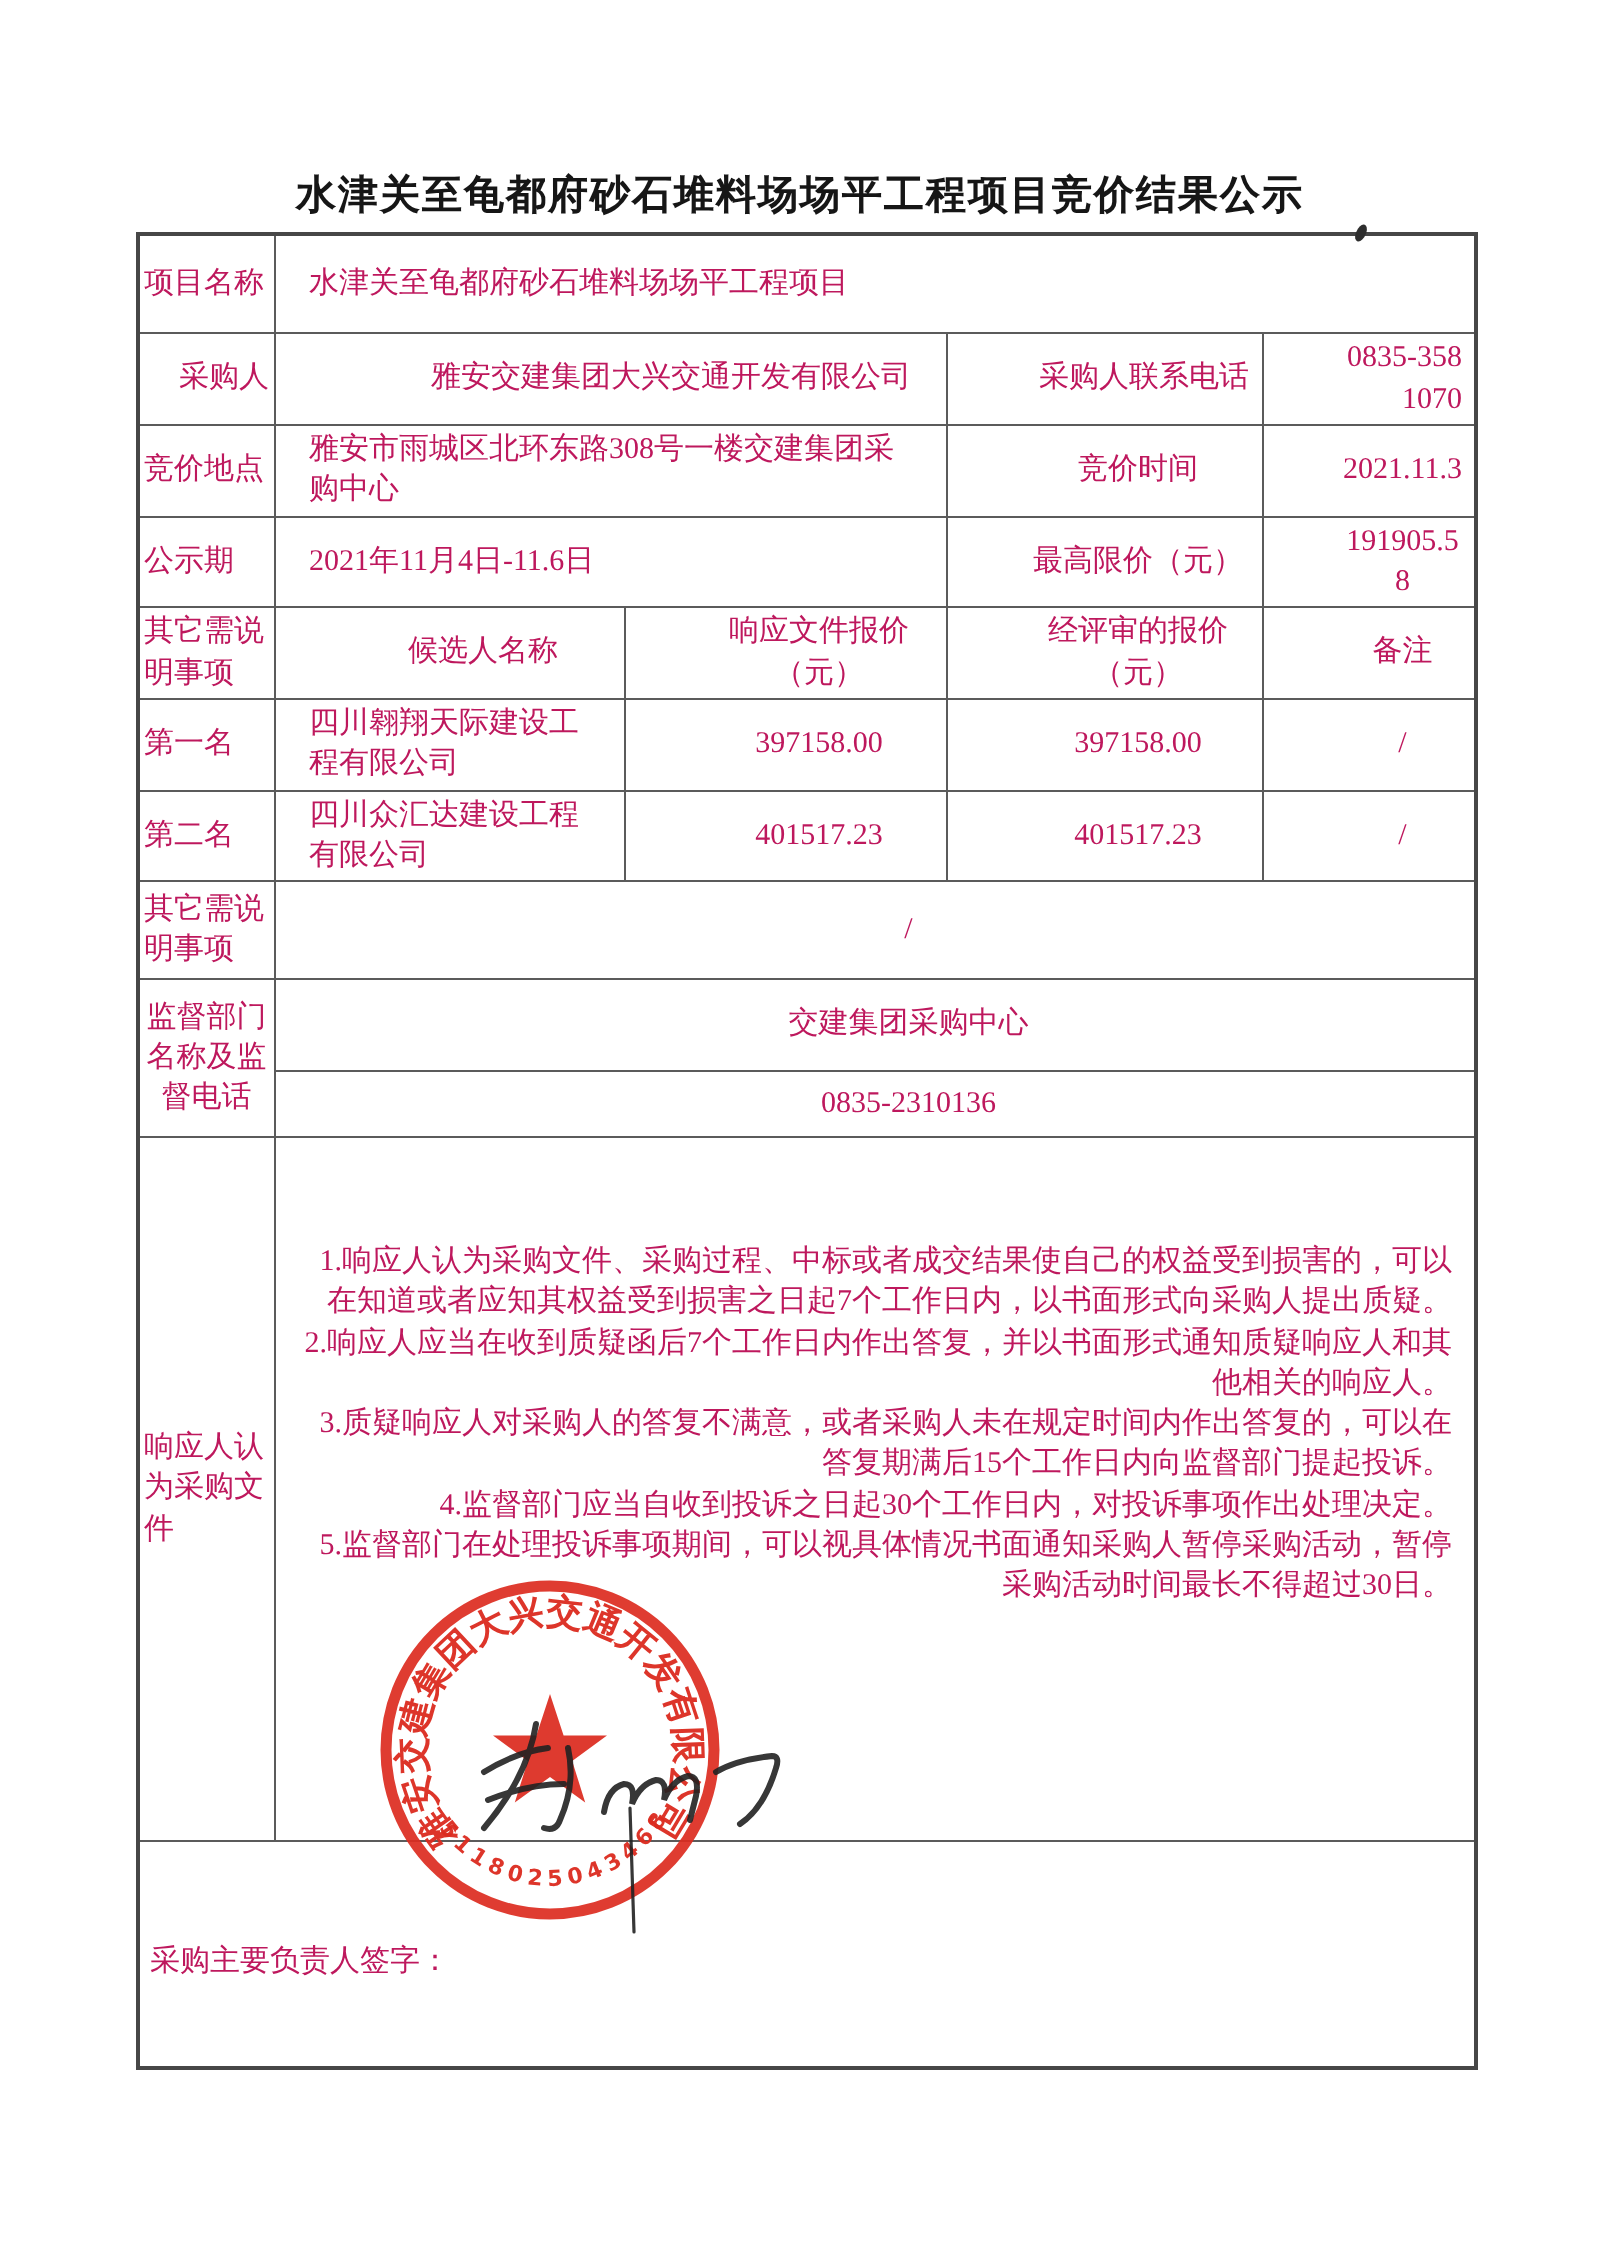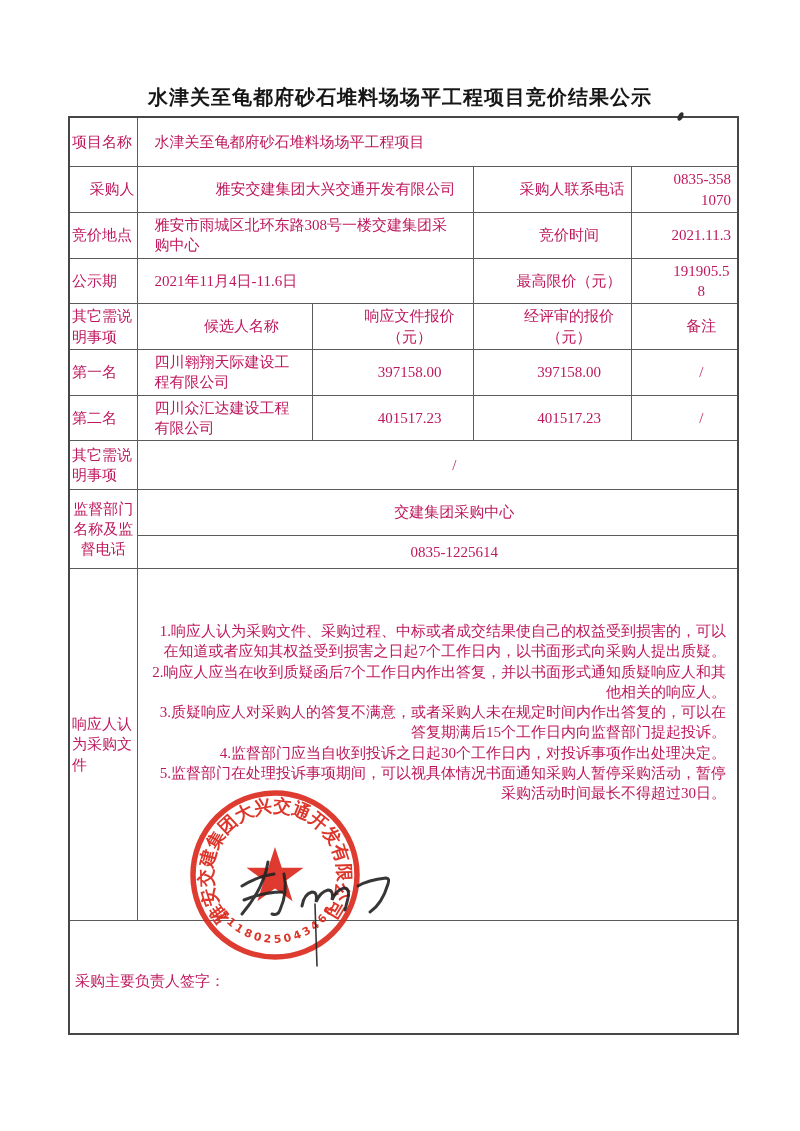--- a/index.html
+++ b/index.html
@@ -108,21 +108,21 @@
     </tr>
     <tr class="r8">
       <td class="lab">其它需说明事项</td>
       <td class="center" colspan="4">/</td>
     </tr>
     <tr class="r9">
       <td class="lab lab-center" rowspan="2">监督部门名称及监督电话</td>
       <td class="center" colspan="4">交建集团采购中心</td>
     </tr>
     <tr class="r10">
-      <td class="center" colspan="4">0835-1225614</td>
+      <td class="center" colspan="4">0835-2310136</td>
     </tr>
     <tr class="r11">
       <td class="lab">响应人认为采购文件</td>
       <td class="dispute-cell" colspan="4">
         <p class="dispute-line">1.响应人认为采购文件、采购过程、中标或者成交结果使自己的权益受到损害的，可以在知道或者应知其权益受到损害之日起7个工作日内，以书面形式向采购人提出质疑。</p>
         <p class="dispute-line">2.响应人应当在收到质疑函后7个工作日内作出答复，并以书面形式通知质疑响应人和其他相关的响应人。</p>
         <p class="dispute-line">3.质疑响应人对采购人的答复不满意，或者采购人未在规定时间内作出答复的，可以在答复期满后15个工作日内向监督部门提起投诉。</p>
         <p class="dispute-line">4.监督部门应当自收到投诉之日起30个工作日内，对投诉事项作出处理决定。</p>
         <p class="dispute-line">5.监督部门在处理投诉事项期间，可以视具体情况书面通知采购人暂停采购活动，暂停采购活动时间最长不得超过30日。</p>
       </td>

